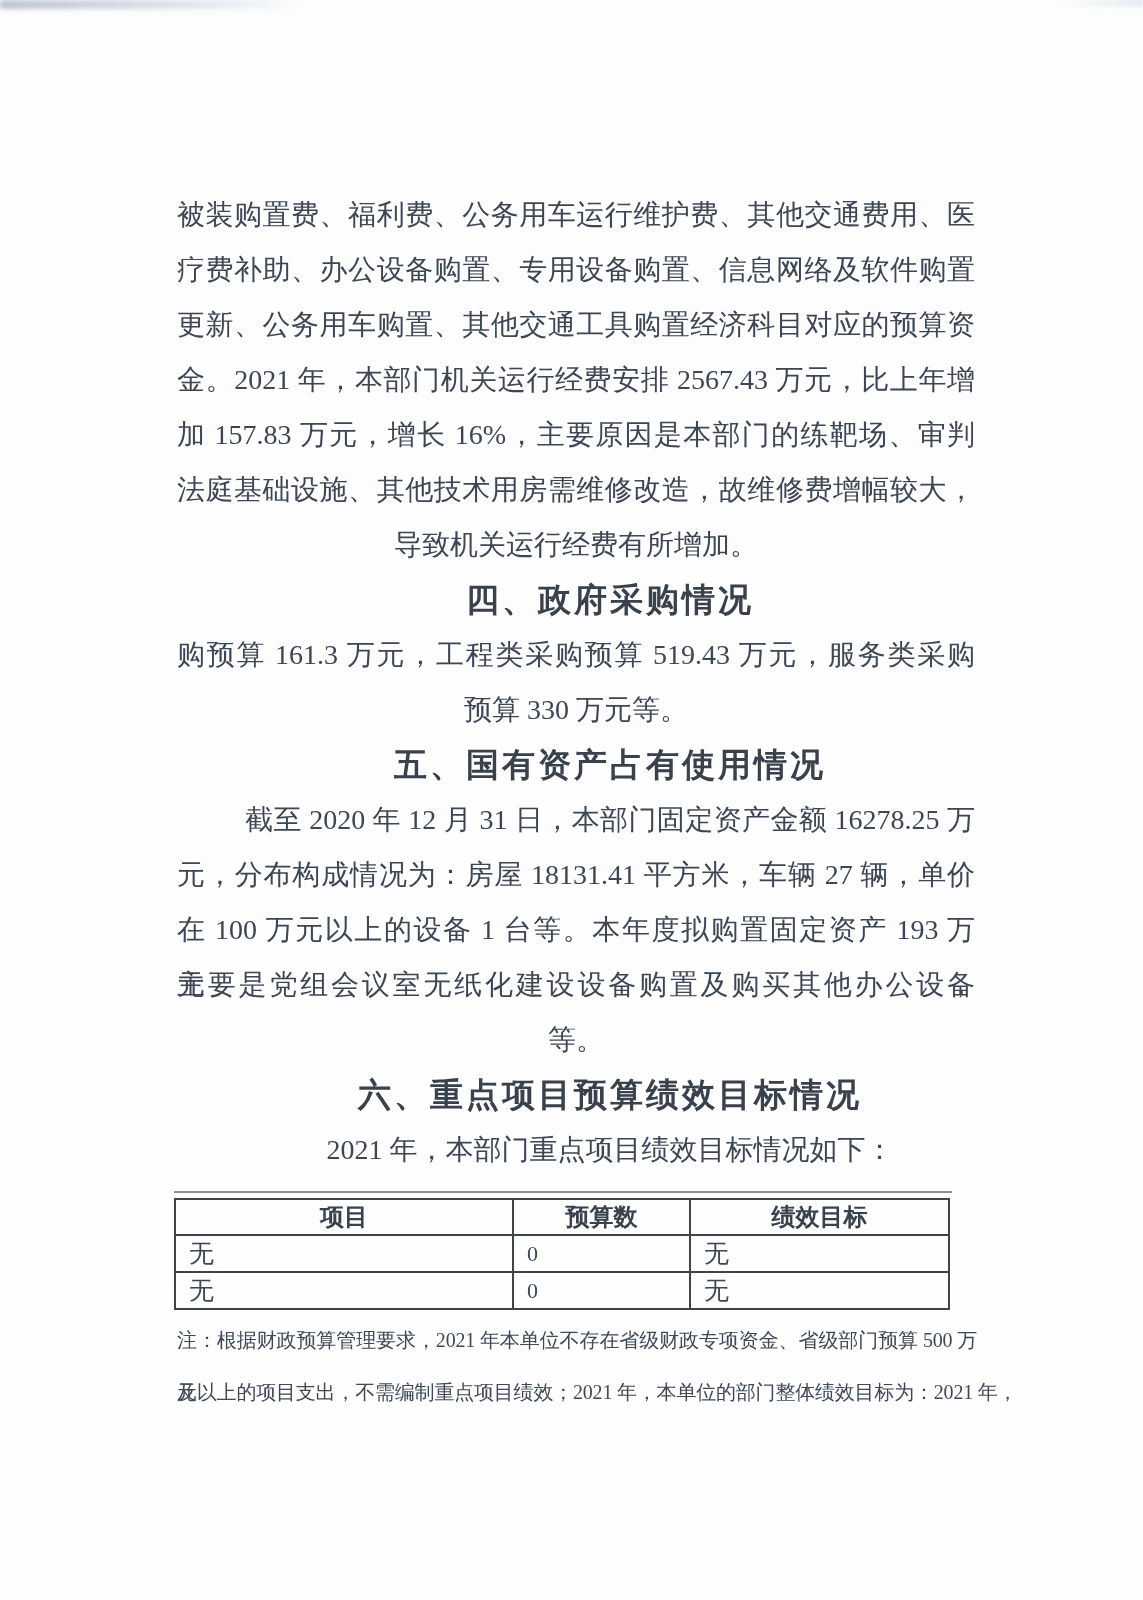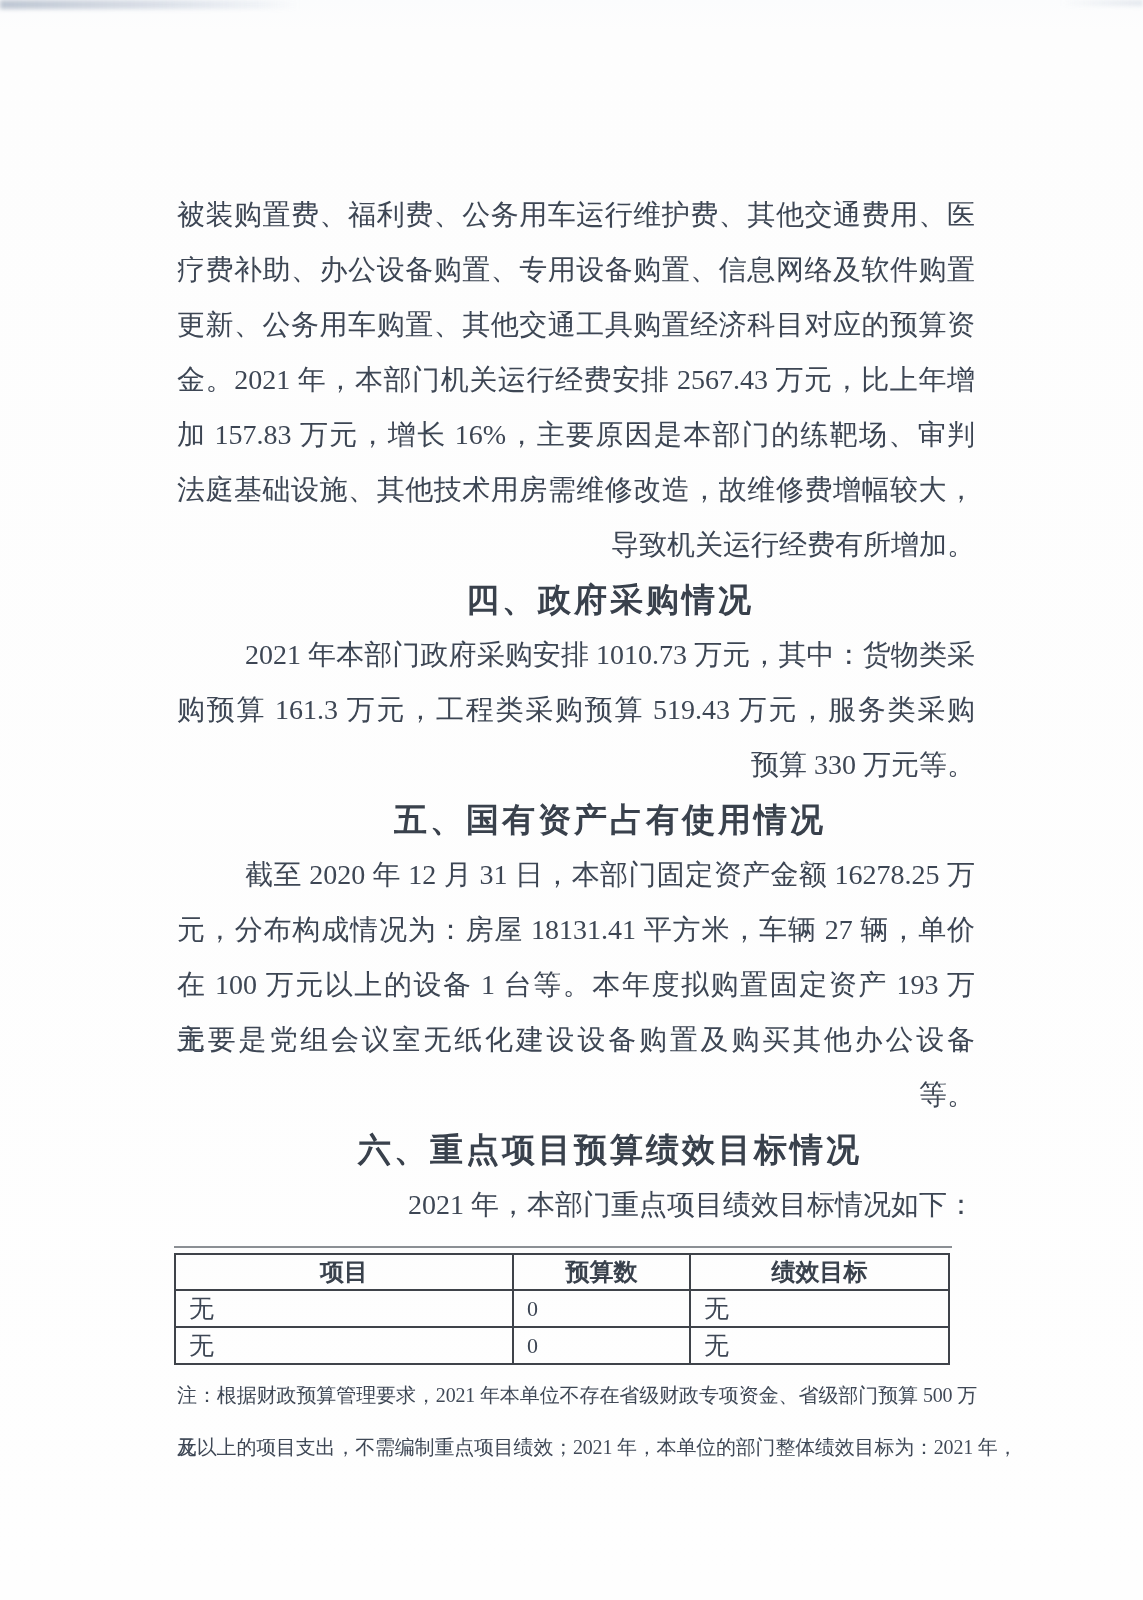--- a/index.html
+++ b/index.html
@@ -23,21 +23,21 @@
     background:linear-gradient(90deg,transparent,rgba(120,140,170,.18));
     filter:blur(2px);
   }
   .content{
     position:absolute;left:165px;top:187px;width:798px;margin-left:12px;
   }
   .line{
     height:55px;line-height:55px;
     font-size:28px;
     white-space:nowrap;
-    text-align:right;
+    text-align:center;
   }
   .line.full{
     white-space:normal;
     text-align:justify;
     text-align-last:justify;
     text-justify:inter-character;
   }
   .heading{
     height:55px;line-height:55px;
     padding-left:68px;
@@ -100,21 +100,20 @@
     <div class="line full">被装购置费、福利费、公务用车运行维护费、其他交通费用、医</div>
     <div class="line full">疗费补助、办公设备购置、专用设备购置、信息网络及软件购置</div>
     <div class="line full">更新、公务用车购置、其他交通工具购置经济科目对应的预算资</div>
     <div class="line full">金。2021 年，本部门机关运行经费安排 2567.43 万元，比上年增</div>
     <div class="line full">加 157.83 万元，增长 16%，主要原因是本部门的练靶场、审判</div>
     <div class="line full">法庭基础设施、其他技术用房需维修改造，故维修费增幅较大，</div>
     <div class="line">导致机关运行经费有所增加。</div>
 
     <div class="heading">四、政府采购情况</div>
 
-    <div class="line full" style="text-indent:68px;">2021 年本部门政府采购安排 1010.73 万元，其中：货物类采</div>
     <div class="line full">购预算 161.3 万元，工程类采购预算 519.43 万元，服务类采购</div>
     <div class="line">预算 330 万元等。</div>
 
     <div class="heading">五、国有资产占有使用情况</div>
 
     <div class="line full" style="text-indent:68px;">截至 2020 年 12 月 31 日，本部门固定资产金额 16278.25 万</div>
     <div class="line full">元，分布构成情况为：房屋 18131.41 平方米，车辆 27 辆，单价</div>
     <div class="line full">在 100 万元以上的设备 1 台等。本年度拟购置固定资产 193 万元，</div>
     <div class="line full">主要是党组会议室无纸化建设设备购置及购买其他办公设备</div>
     <div class="line">等。</div>

